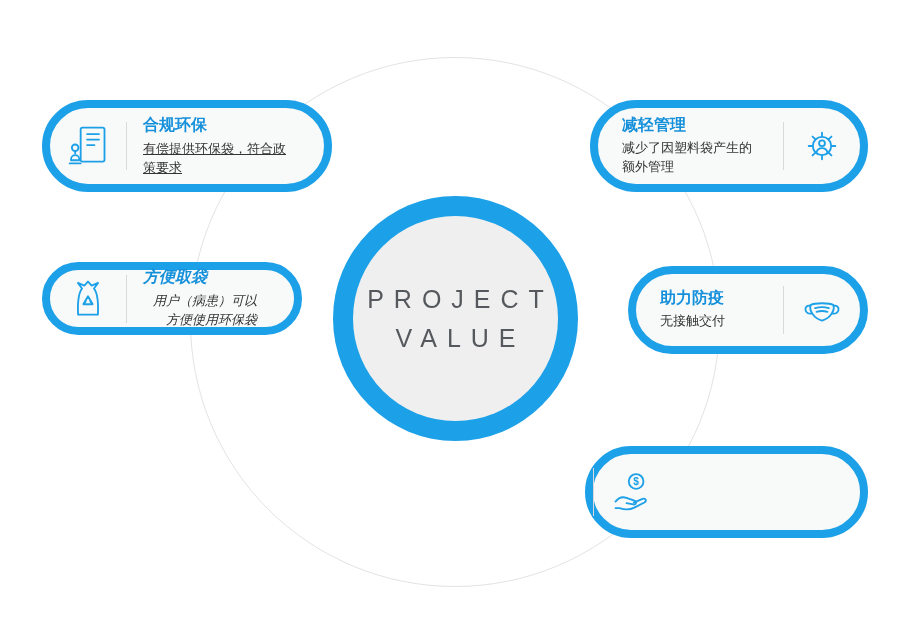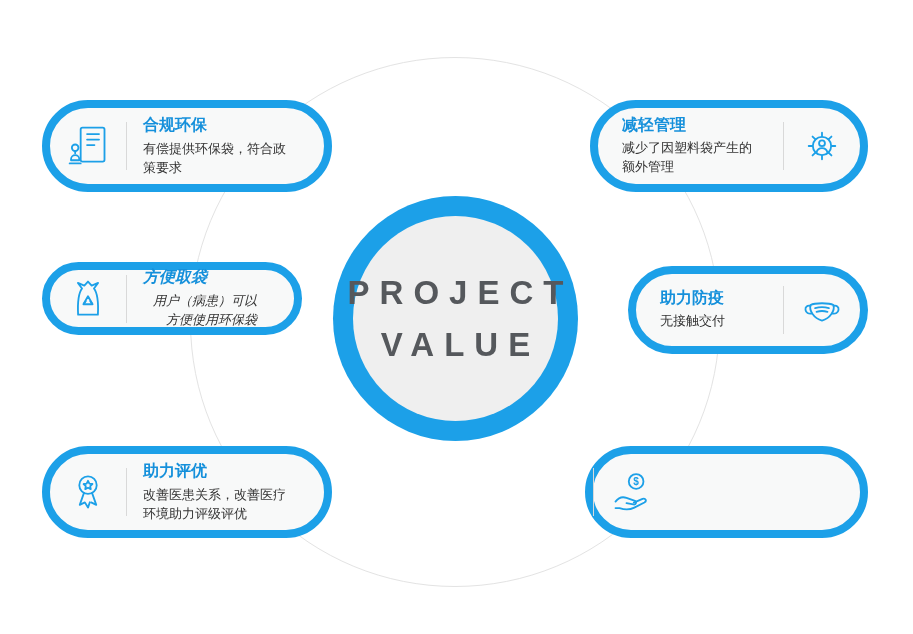--- a/index.html
+++ b/index.html
@@ -30,21 +30,21 @@
   .center-circle{
     position:absolute;left:333px;top:196px;width:245px;height:245px;
     background:var(--accent);border-radius:50%;
     display:flex;align-items:center;justify-content:center;
   }
   .center-inner{
     width:205px;height:205px;border-radius:50%;background:var(--center-fill);
     display:flex;flex-direction:column;align-items:center;justify-content:center;
   }
   .center-line{
-    font-size:33px;font-weight:bold;color:var(--center-text);
+    font-size:25px;font-weight:normal;color:var(--center-text);
     letter-spacing:10px;padding-left:10px;line-height:1.55;
   }
 
   
   .pill{
     position:absolute;height:92px;border-radius:46px;
     background:var(--pill-fill);border:8px solid var(--accent);
     display:flex;align-items:center;
   }
   .pill .icon{
@@ -57,21 +57,21 @@
   .pill .title{font-size:16px;font-weight:bold;color:var(--title);margin-bottom:4px;}
   .pill .desc{font-size:13px;color:var(--text);line-height:1.45;}
 
   #pill-1{left:42px;top:100px;width:290px;}
   #pill-2{left:42px;top:262px;width:260px;height:73px;font-style:italic;}
   #pill-3{left:42px;top:446px;width:290px;}
   #pill-4{left:590px;top:100px;width:278px;}
   #pill-5{left:628px;top:266px;width:240px;height:88px;}
   #pill-6{left:585px;top:446px;width:283px;}
 
-  #pill-1 .desc{max-width:152px;}
+  #pill-1 .desc{max-width:152px;text-decoration:underline;}
   #pill-2 .desc{max-width:114px;text-align:right;}
   #pill-3 .desc{max-width:152px;}
   #pill-4 .desc{max-width:138px;}
 
   
   .tail{position:absolute;width:0;height:0;z-index:-1;}
   .tail-point-r,.tail-diag-r{
     border-top:15px solid transparent;border-bottom:15px solid transparent;
     border-left:22px solid var(--accent);
   }
@@ -123,36 +123,20 @@
         <path d="M21.5 26.5l-1.5 2M26.5 26.5l1.5 2"></path>
       </svg>
     </div>
     <div class="vdiv"></div>
     <div class="text">
       <div class="title">方便取袋</div>
       <div class="desc">用户（病患）可以方便使用环保袋</div>
     </div>
   </div>
 
-  <div class="pill left" id="pill-3">
-    <span class="tail tail-diag-r"></span>
-    <div class="icon">
-      <svg width="44" height="44" viewBox="0 0 48 48" fill="none" stroke="currentColor" stroke-width="2" stroke-linecap="round" stroke-linejoin="round">
-        <circle cx="24" cy="16.5" r="9.5"></circle>
-        <path d="M24 11.8l1.5 3 3.3.5-2.4 2.3.6 3.3-3-1.6-3 1.6.6-3.3-2.4-2.3 3.3-.5z"></path>
-        <path d="M19.6 25 15 38l5.6-2.7L24 41l2-5.8"></path>
-        <path d="M28.4 25 33 38l-5.6-2.7"></path>
-      </svg>
-    </div>
-    <div class="vdiv"></div>
-    <div class="text">
-      <div class="title">助力评优</div>
-      <div class="desc">改善医患关系，改善医疗环境助力评级评优</div>
-    </div>
-  </div>
 
   <div class="pill right" id="pill-4">
     <span class="tail tail-diag-l"></span>
     <div class="text">
       <div class="title">减轻管理</div>
       <div class="desc">减少了因塑料袋产生的额外管理</div>
     </div>
     <div class="vdiv"></div>
     <div class="icon">
       <svg width="44" height="44" viewBox="0 0 48 48" fill="none" stroke="currentColor" stroke-width="2" stroke-linecap="round" stroke-linejoin="round">

